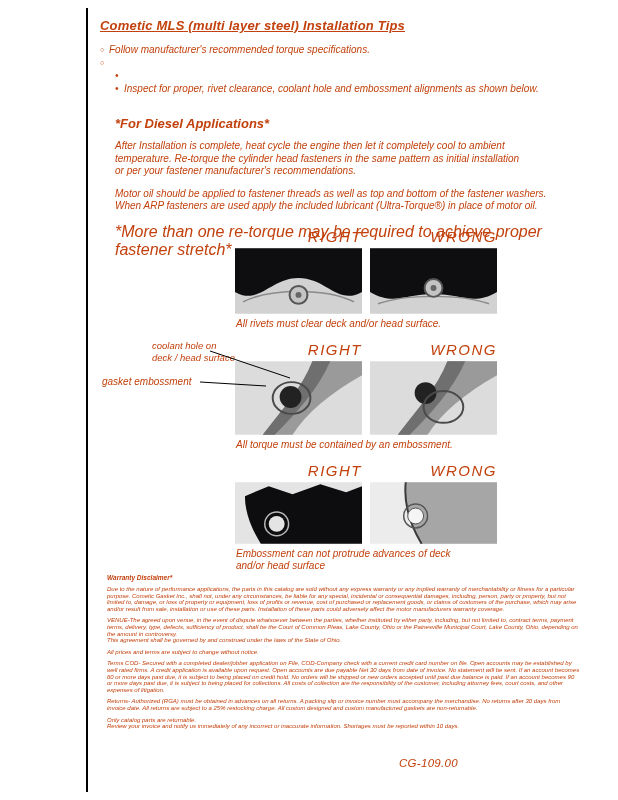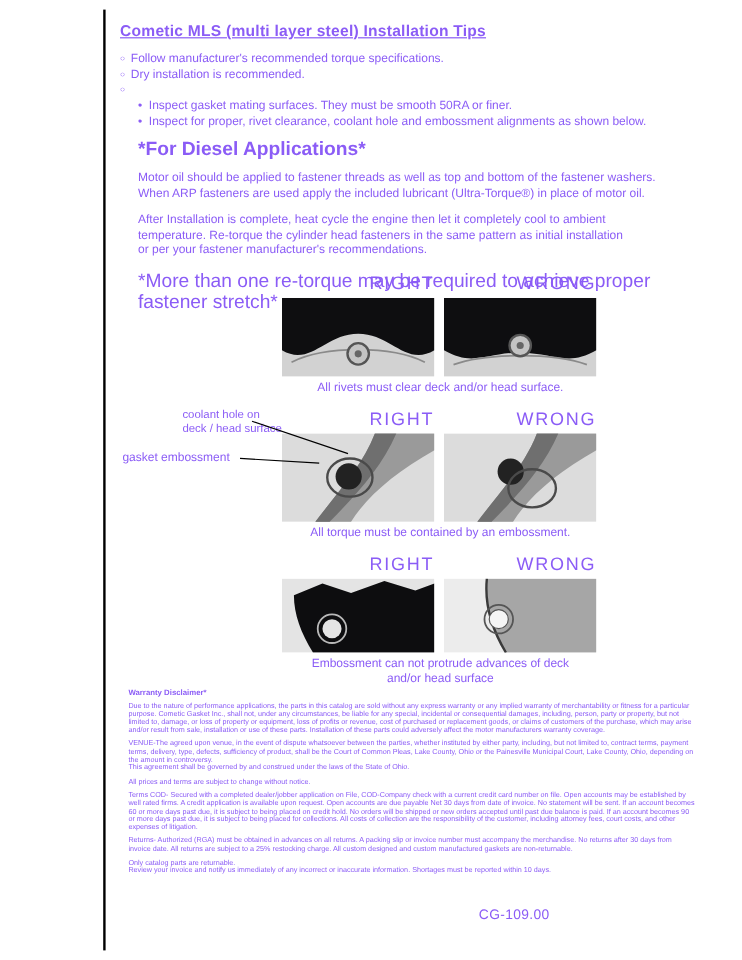--- a/index.html
+++ b/index.html
@@ -1,42 +1,42 @@
 <!DOCTYPE html>
 <html><head>
 <meta charset="utf-8">
 <style>
   html,body { margin:0; padding:0; background:#ffffff; }
   .page {
     position:relative; width:618px; height:800px; background:#ffffff;
-    font-family:"Liberation Sans", sans-serif; color:#8b5cf6; overflow:hidden;
+    font-family:"Liberation Sans", sans-serif; color:#c2410c; overflow:hidden;font-style:italic;
   }
   .vrule { position:absolute; left:86px; top:8px; width:2px; height:784px; background:#000; }
 
   
   .header-block { position:absolute; left:100px; top:18px; width:485px; }
   .title { font-size:13px; font-weight:bold; text-decoration:underline; margin:0 0 10px 0; letter-spacing:0.2px; }
   .bullet { display:flex; font-size:10px; line-height:13px; }
   .bullet .mark { width:9px; flex:0 0 9px; font-size:7px; line-height:13px; }
   .sub { margin-left:15px; }
   .sub .mark { font-size:10px; }
 
   
   .diesel-block { position:absolute; left:115px; top:116px; width:470px; }
-  .diesel-heading { font-size:16px; font-weight:bold; margin:0 0 9px 0; }
+  .diesel-heading { font-size:13px; font-weight:bold; margin:0 0 9px 0; }
   .diesel-block p { font-size:10px; line-height:12.5px; margin:0 0 10px 0; white-space:pre-line; }
   .retorque-note { font-size:16px; }
 
   
   .diagrams { position:absolute; left:235px; top:228px; width:263px; }
   .dg-head { display:flex; gap:8px; }
   .dg-head div { width:127px; text-align:right; font-size:15px; letter-spacing:1.5px; }
   .dg-row { display:flex; gap:8px; margin-top:3px; }
   .dg-row svg { display:block; }
-  .dg-caption { font-size:10px; line-height:12px; margin:4px 0 6px 1px; white-space:pre-line;text-align:center; }
+  .dg-caption { font-size:10px; line-height:12px; margin:4px 0 6px 1px; white-space:pre-line; }
   .spacer { height:5px; }
 
   
   .lbl-coolant { position:absolute; left:152px; top:340px; font-size:9.5px; line-height:11.5px; white-space:pre-line; }
   .lbl-emboss  { position:absolute; left:102px; top:376px; font-size:10px; }
   .pointer-lines { position:absolute; left:200px; top:346px; pointer-events:none; }
 
   
   .disclaimer { position:absolute; left:107px; top:574px; width:473px; }
   .disclaimer h3 { font-size:6.5px; margin:0 0 5px 0; }
@@ -51,42 +51,37 @@
   <div class="vrule"></div>
 
   <div class="header-block">
     <h1 class="title">Cometic MLS (multi layer steel) Installation Tips</h1>
     <div class="bullet">
       <span class="mark">○</span>
       <span>Follow manufacturer's recommended torque specifications.</span>
     </div>
     <div class="bullet">
       <span class="mark">○</span>
-      <span>Dry installation is recommended.</span>
-    </div>
-    <div class="bullet">
-      <span class="mark">○</span>
     </div>
     <div class="bullet sub">
       <span class="mark">•</span>
-      <span>Inspect gasket mating surfaces.  They must be smooth 50RA or finer.</span>
     </div>
     <div class="bullet sub">
       <span class="mark">•</span>
       <span>Inspect for proper, rivet clearance, coolant hole and embossment alignments as shown below.</span>
     </div>
   </div>
 
   <div class="diesel-block">
     <h2 class="diesel-heading">*For Diesel Applications*</h2>
-    <p>Motor oil should be applied to fastener threads as well as top and bottom of the fastener washers.
-When ARP fasteners are used apply the included lubricant (Ultra-Torque®) in place of motor oil.</p>
     <p>After Installation is complete, heat cycle the engine then let it completely cool to ambient
 temperature. Re-torque the cylinder head fasteners in the same pattern as initial installation
 or per your fastener manufacturer's recommendations.</p>
+    <p>Motor oil should be applied to fastener threads as well as top and bottom of the fastener washers.
+When ARP fasteners are used apply the included lubricant (Ultra-Torque®) in place of motor oil.</p>
     <div class="retorque-note">*More than one re-torque may be required to achieve proper fastener stretch*</div>
   </div>
 
   <div class="diagrams">
 
     <div class="dg-head">
       <div>RIGHT</div>
       <div>WRONG</div>
     </div>
     <div class="dg-row">

